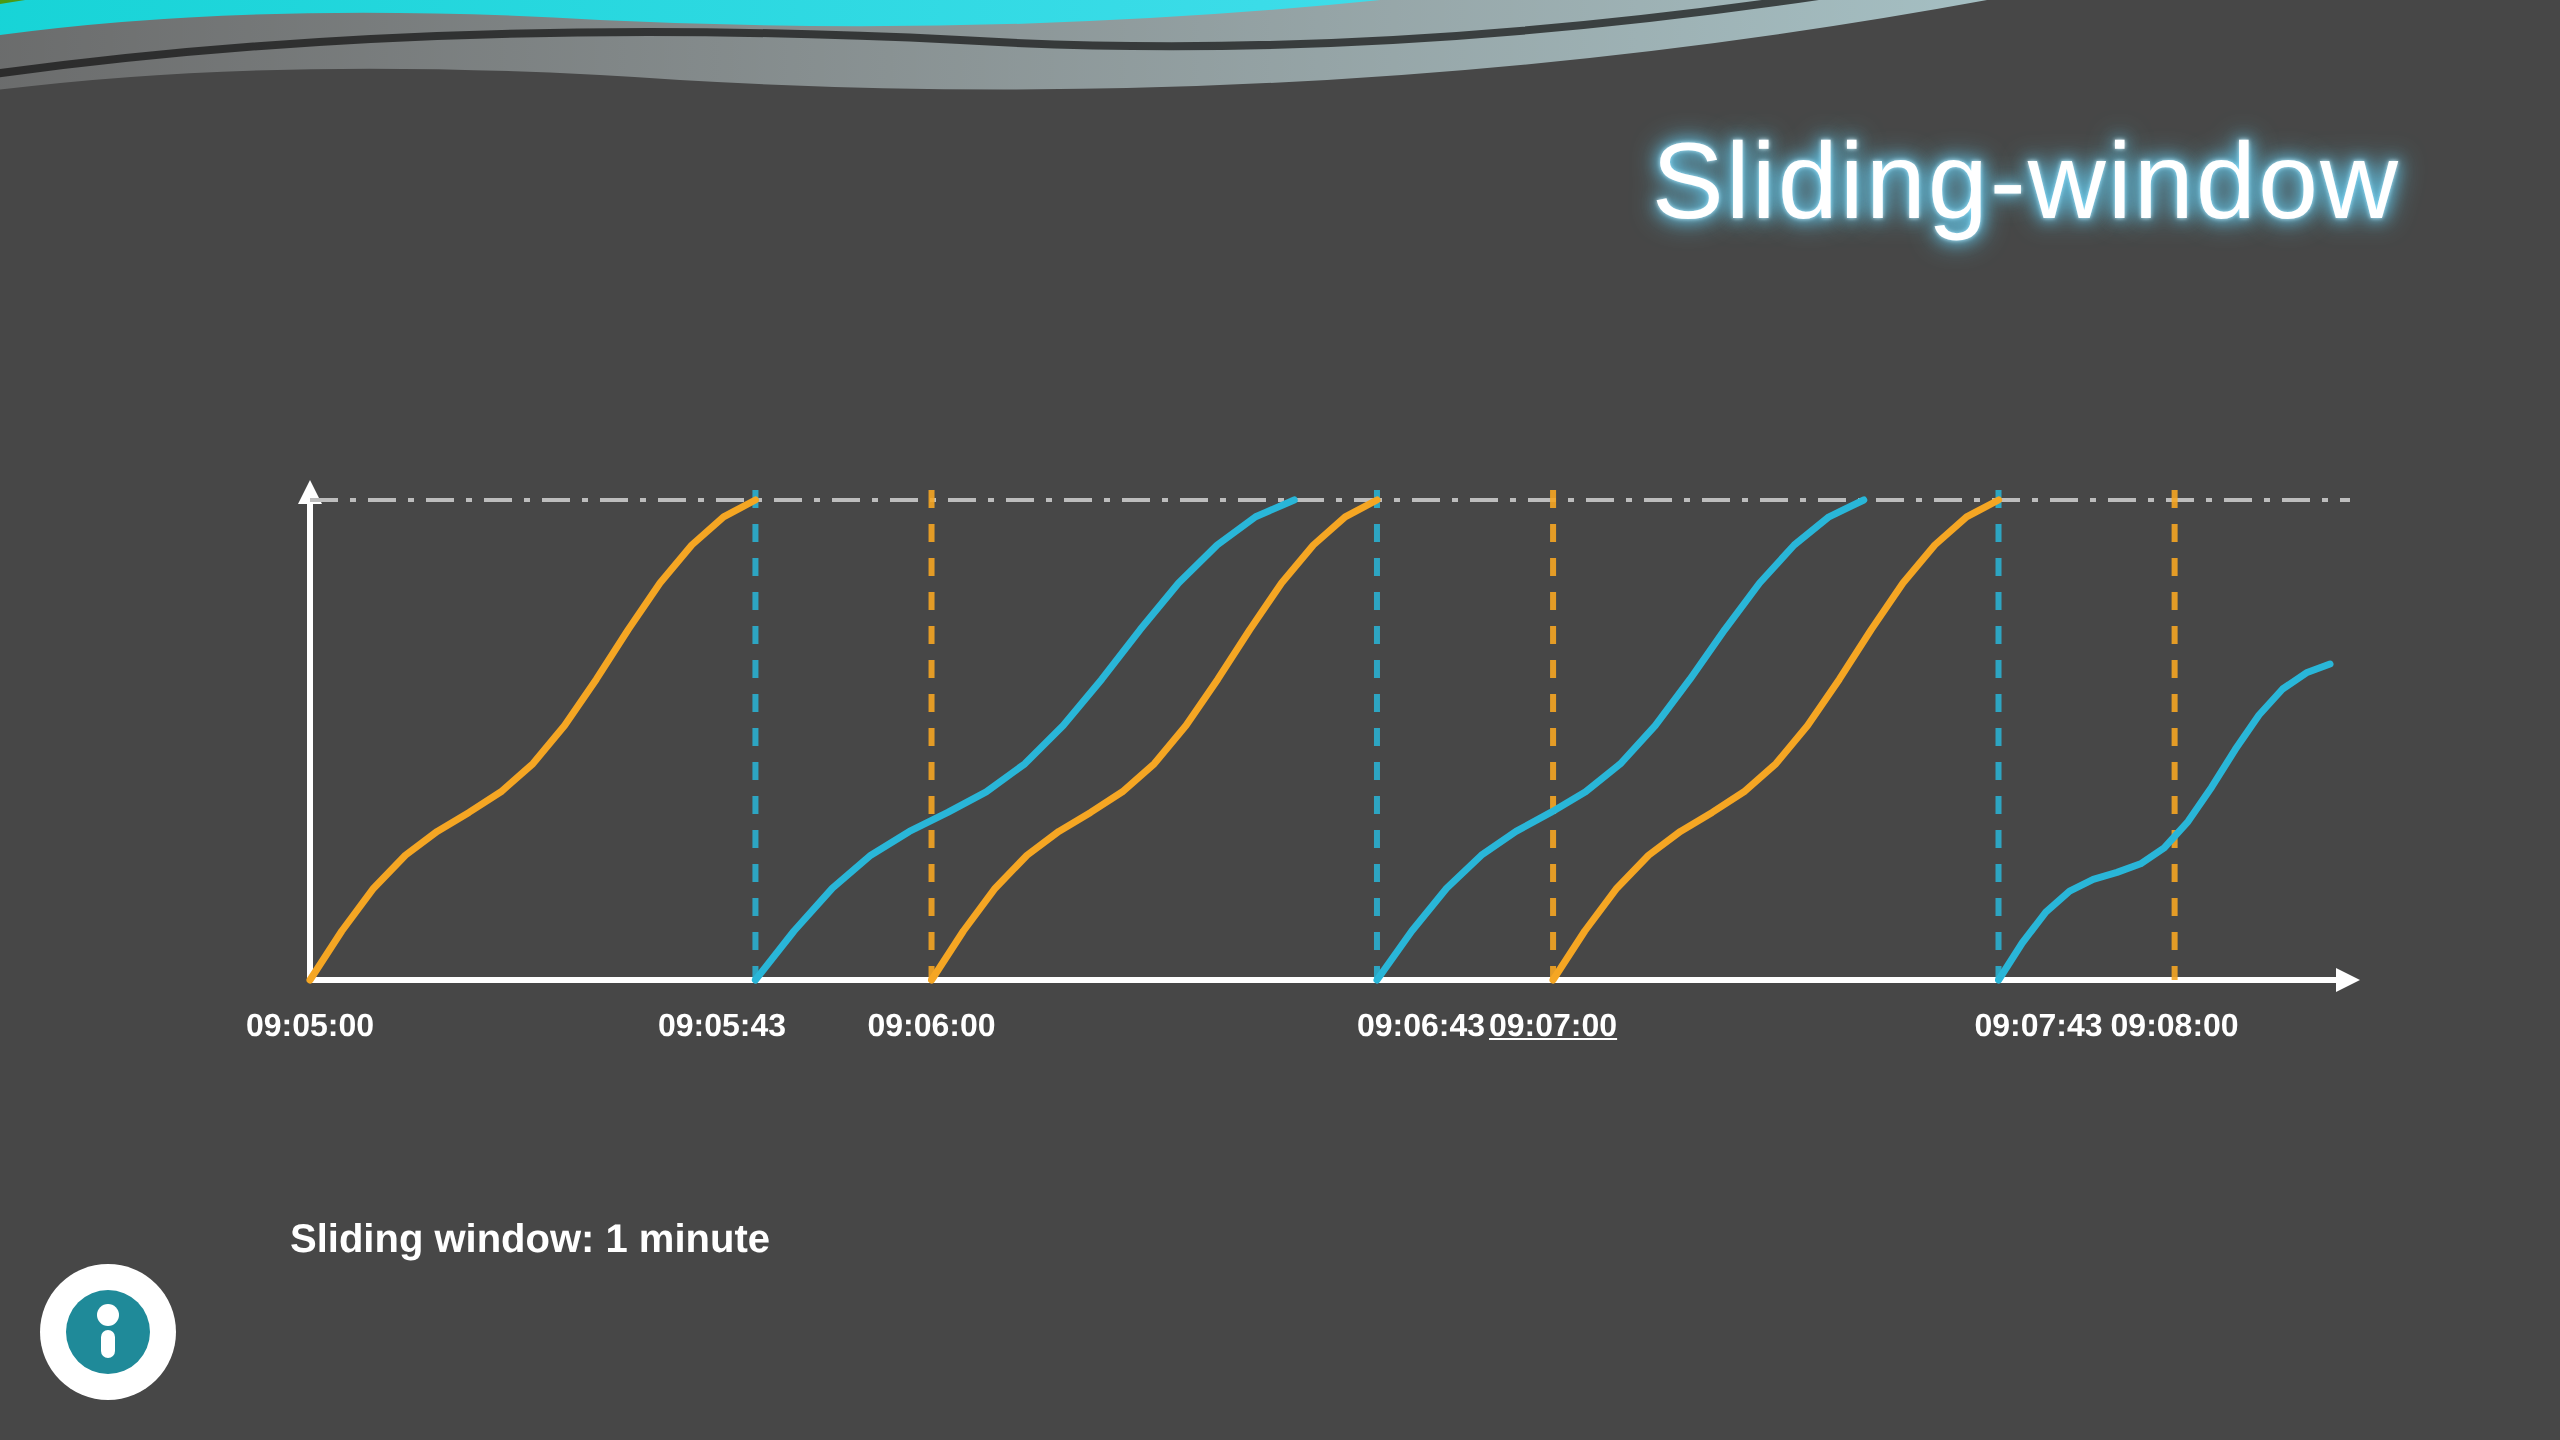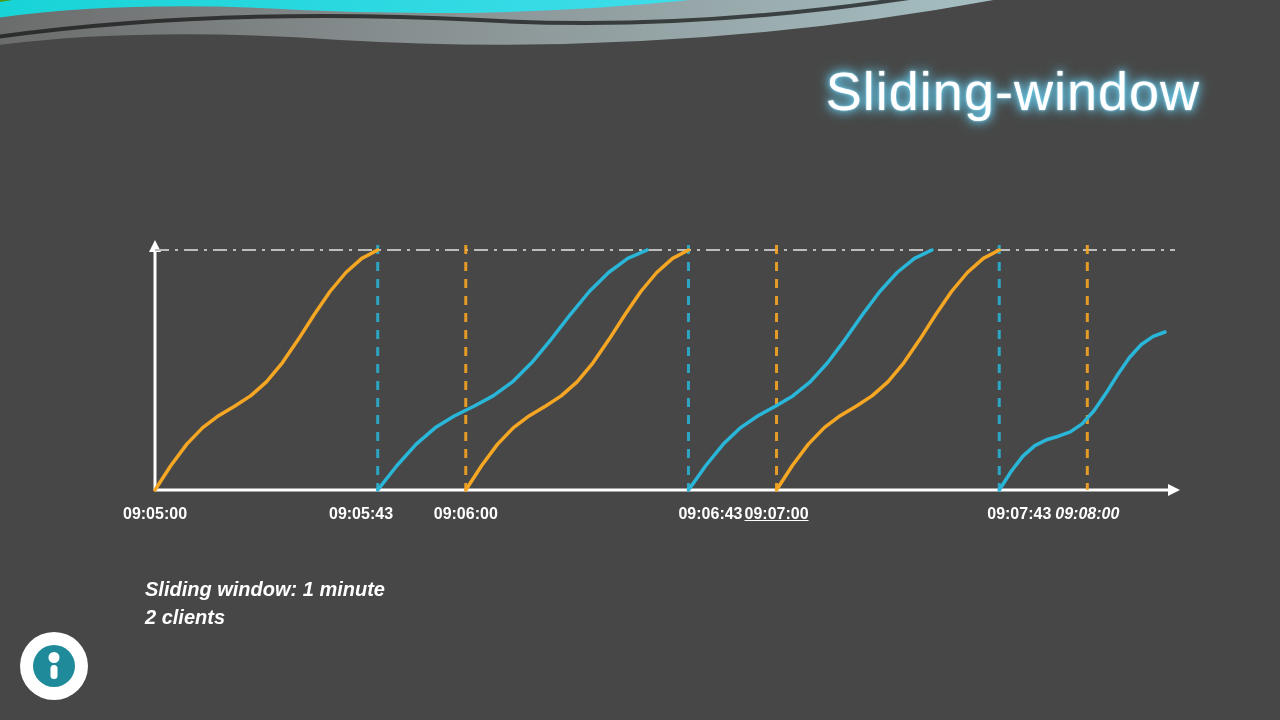--- a/index.html
+++ b/index.html
@@ -4,21 +4,21 @@
 <style>
   html,body{margin:0;padding:0;width:1280px;height:720px;overflow:hidden;background:#474747;font-family:"Segoe UI",Arial,sans-serif;}
   .slide{position:relative;width:1280px;height:720px;}
   
   .swoosh{position:absolute;top:-220px;left:-220px;width:1900px;height:420px;z-index:1;}
   .title{position:absolute;top:60px;right:80px;z-index:2;font-size:54px;font-weight:400;color:#fff;
     text-shadow:0 0 8px #68d8ff,0 0 14px #68d8ff,0 0 2px #fff;letter-spacing:1px;}
   .chart{position:absolute;left:120px;top:240px;width:1060px;height:260px;z-index:2;}
   .xlabels{position:absolute;left:100px;top:505px;width:1090px;z-index:2;}
   .xlabels span{position:absolute;color:#fff;font-weight:700;font-size:16px;white-space:nowrap;transform:translateX(-50%);}
-  .caption{position:absolute;left:145px;top:575px;z-index:2;color:#fff;font-style:italic;font-weight:600;font-size:20px;line-height:1.4;}
+  .caption{position:absolute;left:145px;top:606px;z-index:2;color:#fff;font-weight:600;font-size:20px;line-height:1.4;}
   .logo{position:absolute;left:20px;bottom:20px;width:68px;height:68px;border-radius:50%;background:#fff;z-index:2;display:flex;align-items:center;justify-content:center;}
   .logo-inner{width:42px;height:42px;border-radius:50%;background:#1f8a99;position:relative;}
   .logo-inner::before{content:"";position:absolute;top:7px;left:50%;transform:translateX(-50%);width:11px;height:11px;border-radius:50%;background:#fff;}
   .logo-inner::after{content:"";position:absolute;top:20px;left:50%;transform:translateX(-50%);width:7px;height:14px;border-radius:4px;background:#fff;}
 </style>
 </head>
 <body>
 
 <div class="slide">
 
@@ -71,25 +71,24 @@
       <path d="M879.3 250.0 L891.1 231.5 L902.9 216.1 L914.8 205.6 L926.6 199.7 L938.5 196.2 L950.3 191.9 L962.1 183.9 L974.0 170.8 L985.8 153.6 L997.6 134.8 L1009.5 117.5 L1021.3 104.5 L1033.2 96.4 L1045.0 92.0 " fill="none" stroke="#29b6d8" stroke-width="3.5" stroke-linecap="round" stroke-linejoin="round"></path>
     </svg>
 
   <div class="xlabels" id="xlabels">
       <span style="left: 55px;">09:05:00</span>
       <span style="left: 261px;">09:05:43</span>
       <span style="left: 365.769px;">09:06:00</span>
       <span style="left: 588.487px; margin-left: 22px;">09:06:43</span>
       <span style="left: 676.538px; text-decoration: underline;">09:07:00</span>
       <span style="left: 899.256px; margin-left: 20px;">09:07:43</span>
-      <span style="left: 987.308px; font-style: italic;">09:08:00</span>
+      <span style="left: 987.308px;">09:08:00</span>
     </div>
 
   <div class="caption">
     <div>Sliding window: 1 minute</div>
-    <div>2 clients</div>
   </div>
 
   <div class="logo">
     <div class="logo-inner"></div>
   </div>
 
 </div>
 
 </body></html>

